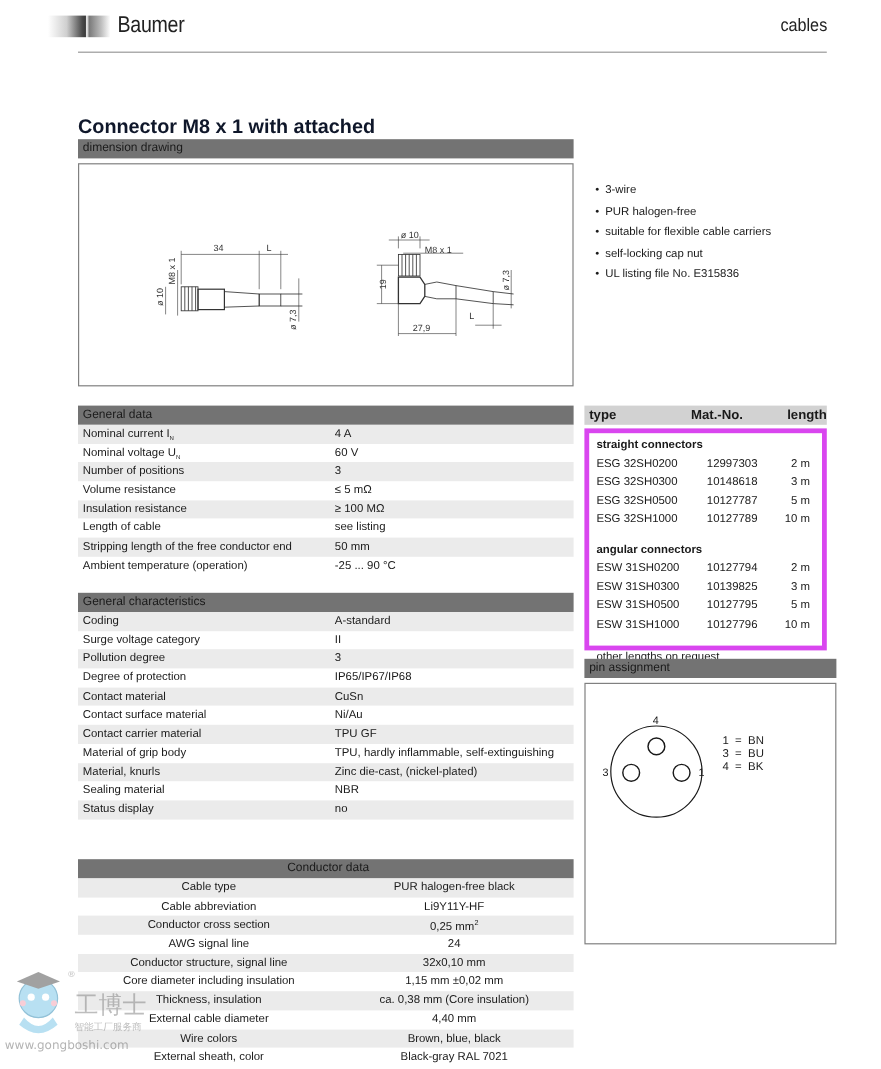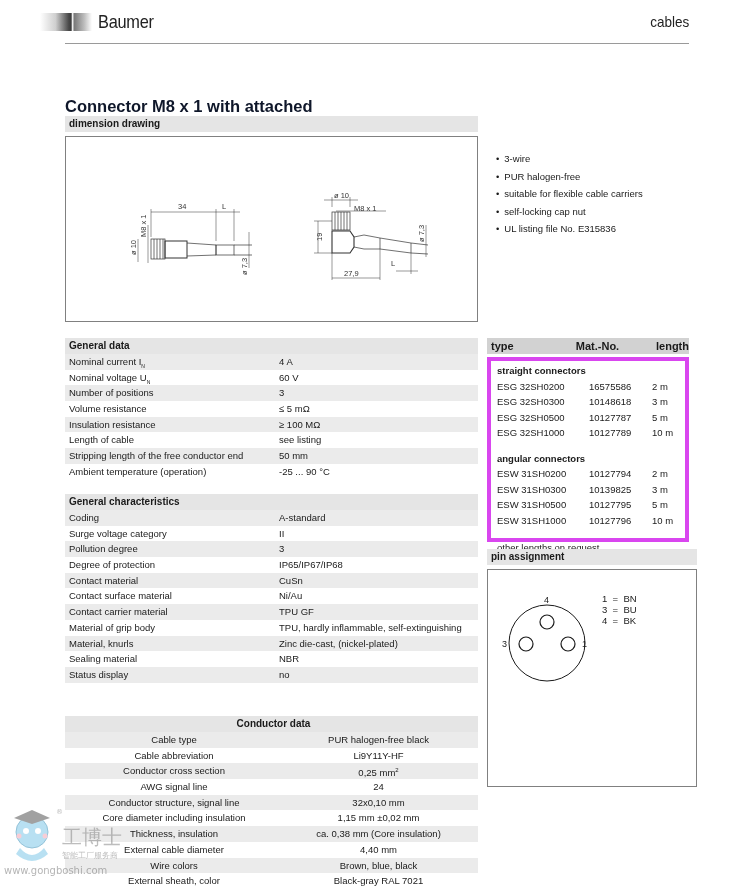--- a/index.html
+++ b/index.html
@@ -7,21 +7,21 @@
   body { position: relative; font-family: "Liberation Sans", sans-serif; color: #1a1a1a; }
 
   .header-logo { position: absolute; left: 40px; top: 12px; height: 20px; display: flex; align-items: center; }
   .logo-mark { width: 52px; height: 18px; background: linear-gradient(90deg, #ffffff 0%, #cfcfcf 30%, #4a4a4a 55%, #3a3a3a 60%, #ffffff 62%, #7a7a7a 66%, #bdbdbd 85%, #ffffff 100%); }
   .logo-text { font-family: "Liberation Sans Narrow", "Liberation Sans", sans-serif; font-size: 19px; color: #222; margin-left: 6px; letter-spacing: -0.3px; transform: scaleX(0.86); transform-origin: left center; }
   .header-category { position: absolute; right: 45px; top: 13px; font-size: 15px; color: #222; transform: scaleX(0.9); transform-origin: right center; }
   .header-rule { position: absolute; left: 65px; right: 45px; top: 43px; border-top: 1px solid #9a9a9a; }
 
   .page-title { position: absolute; left: 65px; top: 60px; font-size: 16.5px; font-weight: bold; line-height: 20px; color: #0f172a; margin-top: 36px; }
 
-  .section-bar { background: #e5e5e5; font-size: 10px; font-weight: bold; height: 16px; line-height: 16px; padding-left: 4px; color: #1a1a1a; }
+  .section-bar { background: #737373; font-size: 10px; font-weight: normal; height: 16px; line-height: 16px; padding-left: 4px; color: #1a1a1a; }
 
   .dim-section { position: absolute; left: 65px; top: 116px; width: 413px; }
   .dim-box { margin-top: 4px; width: 413px; height: 186px; border: 1px solid #808080; position: relative; }
   .dim-box svg { position: absolute; left: 0; top: 0; }
 
   .features { position: absolute; left: 496px; top: 150px; list-style: none; }
   .features li { font-size: 9.5px; line-height: 17.6px; color: #1a1a1a; }
   .features li::before { content: "•"; margin-right: 5px; }
 
   .spec-section { position: absolute; left: 65px; width: 413px; }
@@ -35,27 +35,27 @@
   .order-section { position: absolute; left: 487px; top: 338px; width: 202px; }
   .order-head { display: flex; background: #d2d2d2; font-size: 11px; font-weight: bold; height: 16px; line-height: 16px; }
   .order-head .c1 { width: 97px; padding-left: 4px; }
   .order-head .c2 { width: 88px; }
   .order-head .c3 { flex: 1; }
   .order-box { border: 4px solid #d946ef; margin-top: 3px; height: 185px; padding: 2px 0 0 0; }
   .group-title { font-size: 9.5px; font-weight: bold; height: 15.5px; line-height: 15.5px; padding-left: 6px; }
   .order-row { display: flex; font-size: 9.5px; height: 15.5px; line-height: 15.5px; }
   .order-row .c1 { width: 98px; padding-left: 6px; }
   .order-row .c2 { width: 63px; }
-  .order-row .c3 { flex: 1; padding-right: 10px; }
+  .order-row .c3 { flex: 1; text-align: right; padding-right: 10px; }
   .group-gap { height: 10px; }
   .order-note { font-size: 9.5px; padding-left: 6px; height: 15px; line-height: 15px; margin-top: 12px; }
 
   .pin-section { position: absolute; left: 487px; top: 549px; width: 210px; }
   .pin-box { border: 1px solid #808080; margin-top: 4px; height: 218px; position: relative; }
-  .pin-legend { position: absolute; left: 114px; top: 23px; font-size: 9.5px; line-height: 11px; }
+  .pin-legend { position: absolute; left: 114px; top: 42px; font-size: 9.5px; line-height: 11px; }
   .pin-legend div { white-space: pre; }
 
   .watermark { position: absolute; left: 4px; top: 806px; width: 185px; height: 80px; opacity: 0.55; }
 </style>
 </head>
 <body>
 
 <div class="header-logo">
   <div class="logo-mark"></div>
   <span class="logo-text">Baumer</span>
@@ -284,21 +284,21 @@
 <div class="order-section">
   <div class="order-head">
     <span class="c1">type</span>
     <span class="c2">Mat.-No.</span>
     <span class="c3">length</span>
   </div>
   <div class="order-box">
     <div class="group-title">straight connectors</div>
     <div class="order-row">
         <span class="c1">ESG 32SH0200</span>
-        <span class="c2">16575586</span>
+        <span class="c2">12997303</span>
         <span class="c3">2 m</span>
       </div>
     <div class="order-row">
         <span class="c1">ESG 32SH0300</span>
         <span class="c2">10148618</span>
         <span class="c3">3 m</span>
       </div>
     <div class="order-row">
         <span class="c1">ESG 32SH0500</span>
         <span class="c2">10127787</span>

